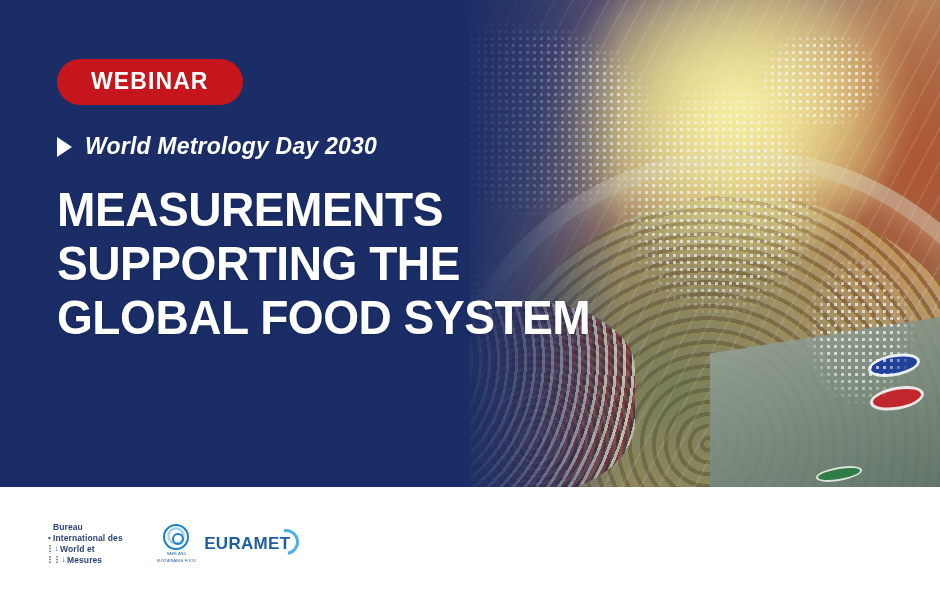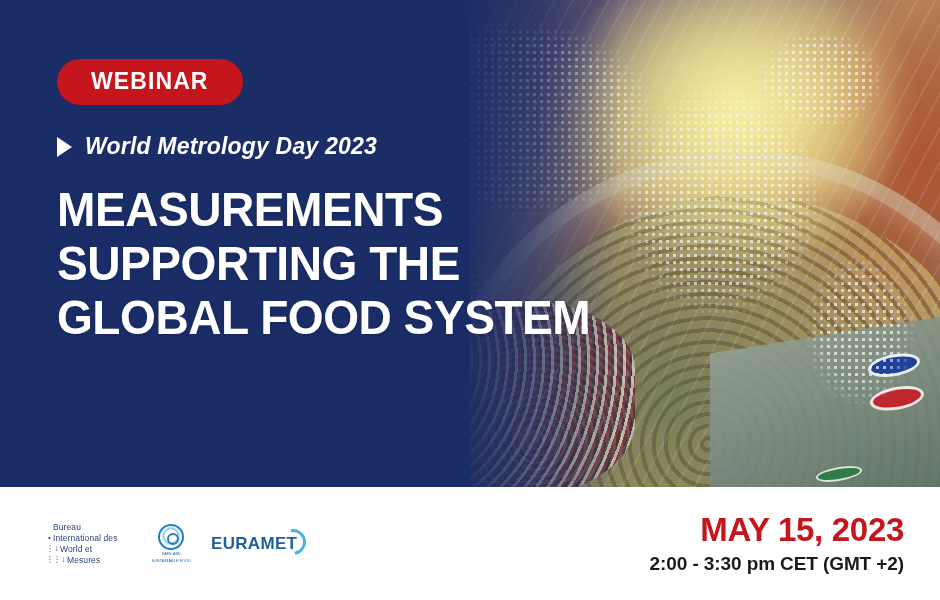--- a/index.html
+++ b/index.html
@@ -164,21 +164,21 @@
     background:#ffffff;
     display:flex; align-items:center; justify-content:space-between;
     padding:0 36px 0 46px;
   }
 
   .logos { display:flex; align-items:center; gap:34px; }
 
   
   .bipm { display:flex; font-size:0; color:#2d4478; }
   .bipm-rows { display:flex; flex-direction:column; gap:1px; }
-  .bipm-row { display:flex; align-items:center; font-size:8.5px; font-weight:normal; letter-spacing:.1px; line-height:10px; white-space:nowrap; }
+  .bipm-row { display:flex; align-items:center; font-size:8.5px; font-weight:bold; letter-spacing:.1px; line-height:10px; white-space:nowrap; }
   .tick { display:inline-block; width:7px; text-align:center; color:#2d4478; font-size:8px; }
   .bipm-row span.txt { display:inline-block; }
 
   
   .oiml { position:relative; width:58px; height:44px; display:flex; align-items:center; justify-content:center; }
   .oiml-globe { position:absolute; inset:0; margin:auto; width:44px; height:44px; border-radius:50%; border:1.3px solid #1d2a52; }
   .oiml-globe:before, .oiml-globe:after {
     content:""; position:absolute; inset:0; margin:auto; border:1.1px solid #1d2a52; border-radius:50%;
   }
   .oiml-globe:before { width:20px; height:44px; }
@@ -186,21 +186,21 @@
   .oiml-text { position:relative; z-index:2; font-size:15px; font-weight:bold; color:#15213f; letter-spacing:.3px; background:transparent; }
 
   
   .inrim { display:flex; align-items:stretch; gap:7px; }
   .inrim-block { width:27px; background:#1d3a5c; }
   .inrim-txt { display:flex; flex-direction:column; justify-content:center; }
   .inrim-name { font-size:23px; font-weight:bold; color:#2a2a2a; letter-spacing:-.4px; line-height:23px; }
   .inrim-sub { font-size:6.6px; color:#2a2a2a; letter-spacing:.15px; line-height:8px; margin-top:2px; }
 
   
-  .euramet { display:flex; align-items:center; gap:20px; }
+  .euramet { display:flex; align-items:center; gap:8px; }
   .eu-emblem { display:flex; flex-direction:column; align-items:center; }
   .eu-circle {
     width:26px; height:26px; border-radius:50%;
     border:2px solid #1f7fc4;
     background:radial-gradient(circle at 50% 45%, #ffffff 38%, #7ec3e8 42%, #ffffff 60%);
     position:relative;
   }
   .eu-circle:after {
     content:""; position:absolute; left:50%; top:50%; width:8px; height:8px; margin:-4px 0 0 -4px;
     border-radius:50%; border:2px solid #1f7fc4;
@@ -244,21 +244,21 @@
     <div class="navy-tint"></div>
     <div class="navy"></div>
     <div class="navy-fade"></div>
 
     <div class="hero-text">
 
       <div class="badge">WEBINAR</div>
 
       <div class="kicker">
         <span class="play-arrow"></span>
-        <span>World Metrology Day 2023</span>
+        <span>World Metrology Day 2030</span>
       </div>
 
       <div class="headline">
         <div>MEASUREMENTS</div>
         <div>SUPPORTING THE</div>
         <div>GLOBAL FOOD SYSTEM</div>
       </div>
 
     </div>
   </div>
@@ -300,19 +300,15 @@
           <div class="eu-tagline">SUSTAINABLE FOOD</div>
         </div>
         <div class="eu-word">
           <span>EURAMET</span>
           <span class="eu-swoosh"></span>
         </div>
       </div>
 
     </div>
 
-    <div class="dateblock">
-      <div class="date">MAY 15, 2023</div>
-      <div class="time">2:00 - 3:30 pm CET (GMT +2)</div>
-    </div>
 
   </div>
 </div>
 
 </body></html>

